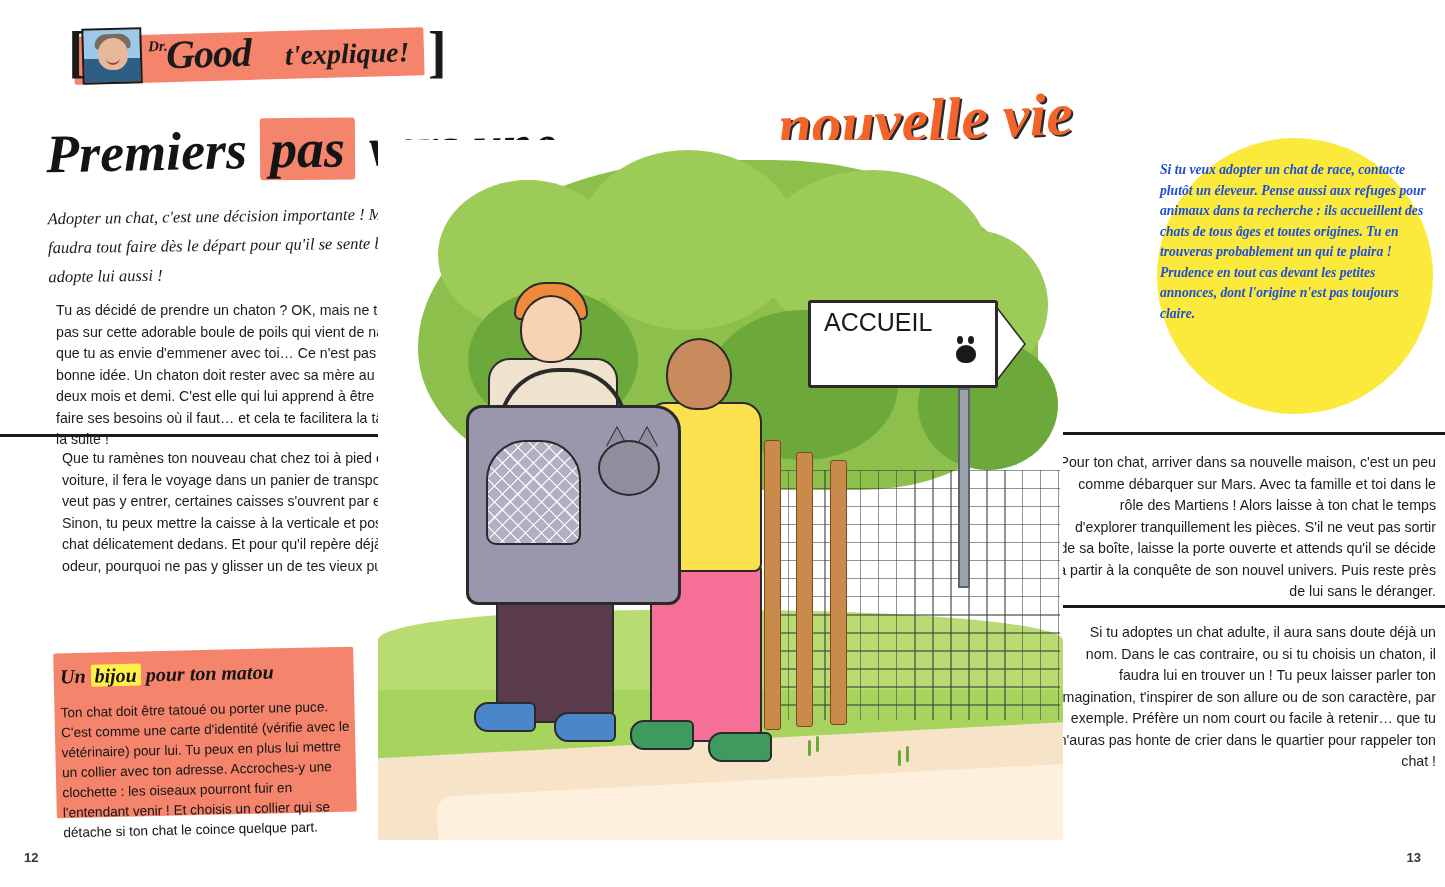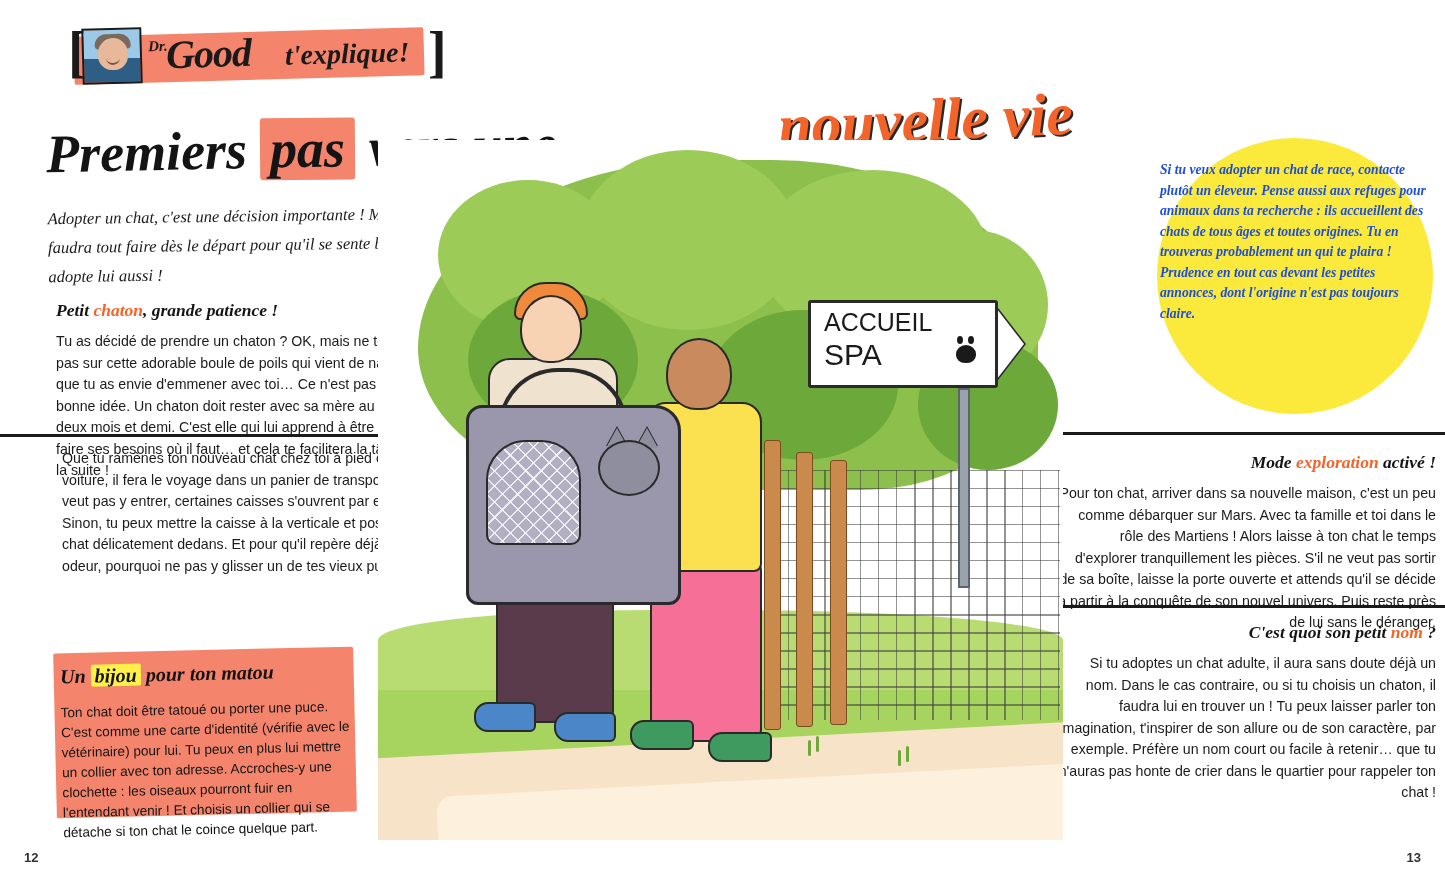--- a/index.html
+++ b/index.html
@@ -309,42 +309,39 @@
   </h1>
   <h1 class="title-orange">nouvelle vie</h1>
 
   <p class="intro">Adopter un chat, c'est une décision importante ! Même si c'est un animal indépendant, il faudra tout faire dès le départ pour qu'il se sente bien dans sa nouvelle famille… et vous adopte lui aussi !</p>
 
   <div class="rule" id="rule-left-1"></div>
   <div class="rule" id="rule-right-1"></div>
   <div class="rule" id="rule-right-2"></div>
 
   <section class="art" id="art-chaton">
-    <h3><span>Petit </span><span class="hl">chaton</span><span>, grande patience !</span></h3>
     <p>Tu as décidé de prendre un chaton ? OK, mais ne te jette pas sur cette adorable boule de poils qui vient de naître et que tu as envie d'emmener avec toi… Ce n'est pas une bonne idée. Un chaton doit rester avec sa mère au moins deux mois et demi. C'est elle qui lui apprend à être sage, à faire ses besoins où il faut… et cela te facilitera la tâche par la suite !</p>
   </section>
 
   <section class="art" id="art-panier">
     <p>Que tu ramènes ton nouveau chat chez toi à pied ou en voiture, il fera le voyage dans un panier de transport. S'il ne veut pas y entrer, certaines caisses s'ouvrent par en haut. Sinon, tu peux mettre la caisse à la verticale et poser le chat délicatement dedans. Et pour qu'il repère déjà ton odeur, pourquoi ne pas y glisser un de tes vieux pulls ?</p>
   </section>
 
   <div class="bijou"></div>
   <h3 class="bijou-title"><span>Un </span><span class="hl">bijou</span><span> pour ton matou</span></h3>
   <p class="bijou-text">Ton chat doit être tatoué ou porter une puce. C'est comme une carte d'identité (vérifie avec le vétérinaire) pour lui. Tu peux en plus lui mettre un collier avec ton adresse. Accroches-y une clochette : les oiseaux pourront fuir en l'entendant venir ! Et choisis un collier qui se détache si ton chat le coince quelque part.</p>
 
   <div class="yellow-circle"></div>
   <p class="yellow-text">Si tu veux adopter un chat de race, contacte plutôt un éleveur. Pense aussi aux refuges pour animaux dans ta recherche : ils accueillent des chats de tous âges et toutes origines. Tu en trouveras probablement un qui te plaira ! Prudence en tout cas devant les petites annonces, dont l'origine n'est pas toujours claire.</p>
 
   <section class="art" id="art-explore">
-    <h3><span>Mode </span><span class="hl">exploration</span><span> activé !</span></h3>
     <p>Pour ton chat, arriver dans sa nouvelle maison, c'est un peu comme débarquer sur Mars. Avec ta famille et toi dans le rôle des Martiens ! Alors laisse à ton chat le temps d'explorer tranquillement les pièces. S'il ne veut pas sortir de sa boîte, laisse la porte ouverte et attends qu'il se décide à partir à la conquête de son nouvel univers. Puis reste près de lui sans le déranger.</p>
   </section>
 
   <section class="art" id="art-nom">
-    <h3><span>C'est quoi son petit </span><span class="hl">nom</span><span> ?</span></h3>
     <p>Si tu adoptes un chat adulte, il aura sans doute déjà un nom. Dans le cas contraire, ou si tu choisis un chaton, il faudra lui en trouver un ! Tu peux laisser parler ton imagination, t'inspirer de son allure ou de son caractère, par exemple. Préfère un nom court ou facile à retenir… que tu n'auras pas honte de crier dans le quartier pour rappeler ton chat !</p>
   </section>
 
   <div class="illus">
     <div class="sky"></div>
 
     <div class="hedge-far"></div>
     <div class="hedge-bump" style="left:60px;  top:40px;  width:180px; height:150px;"></div>
     <div class="hedge-bump" style="left:200px; top:10px;  width:220px; height:180px;"></div>
     <div class="hedge-bump" style="left:380px; top:30px;  width:230px; height:170px;"></div>
@@ -360,21 +357,20 @@
 
     <div class="fence-panel"></div>
     <div class="post" style="left:386px; top:300px; height:290px;"></div>
     <div class="post" style="left:418px; top:312px; height:275px;"></div>
     <div class="post" style="left:452px; top:320px; height:265px;"></div>
 
     <div class="sign-pole"></div>
     <div class="sign-arrow"></div>
     <div class="sign-board"></div>
     <div class="sign-text1">ACCUEIL</div>
-    <div class="sign-text2">SPA</div>
     <div class="paw"></div>
 
     <div class="boy-legs"></div>
     <div class="shoe" style="left:96px;  top:562px;"></div>
     <div class="shoe" style="left:176px; top:572px;"></div>
     <div class="boy-body"></div>
     <div class="boy-hair"></div>
     <div class="boy-head"></div>
 
     <div class="girl-legs"></div>

